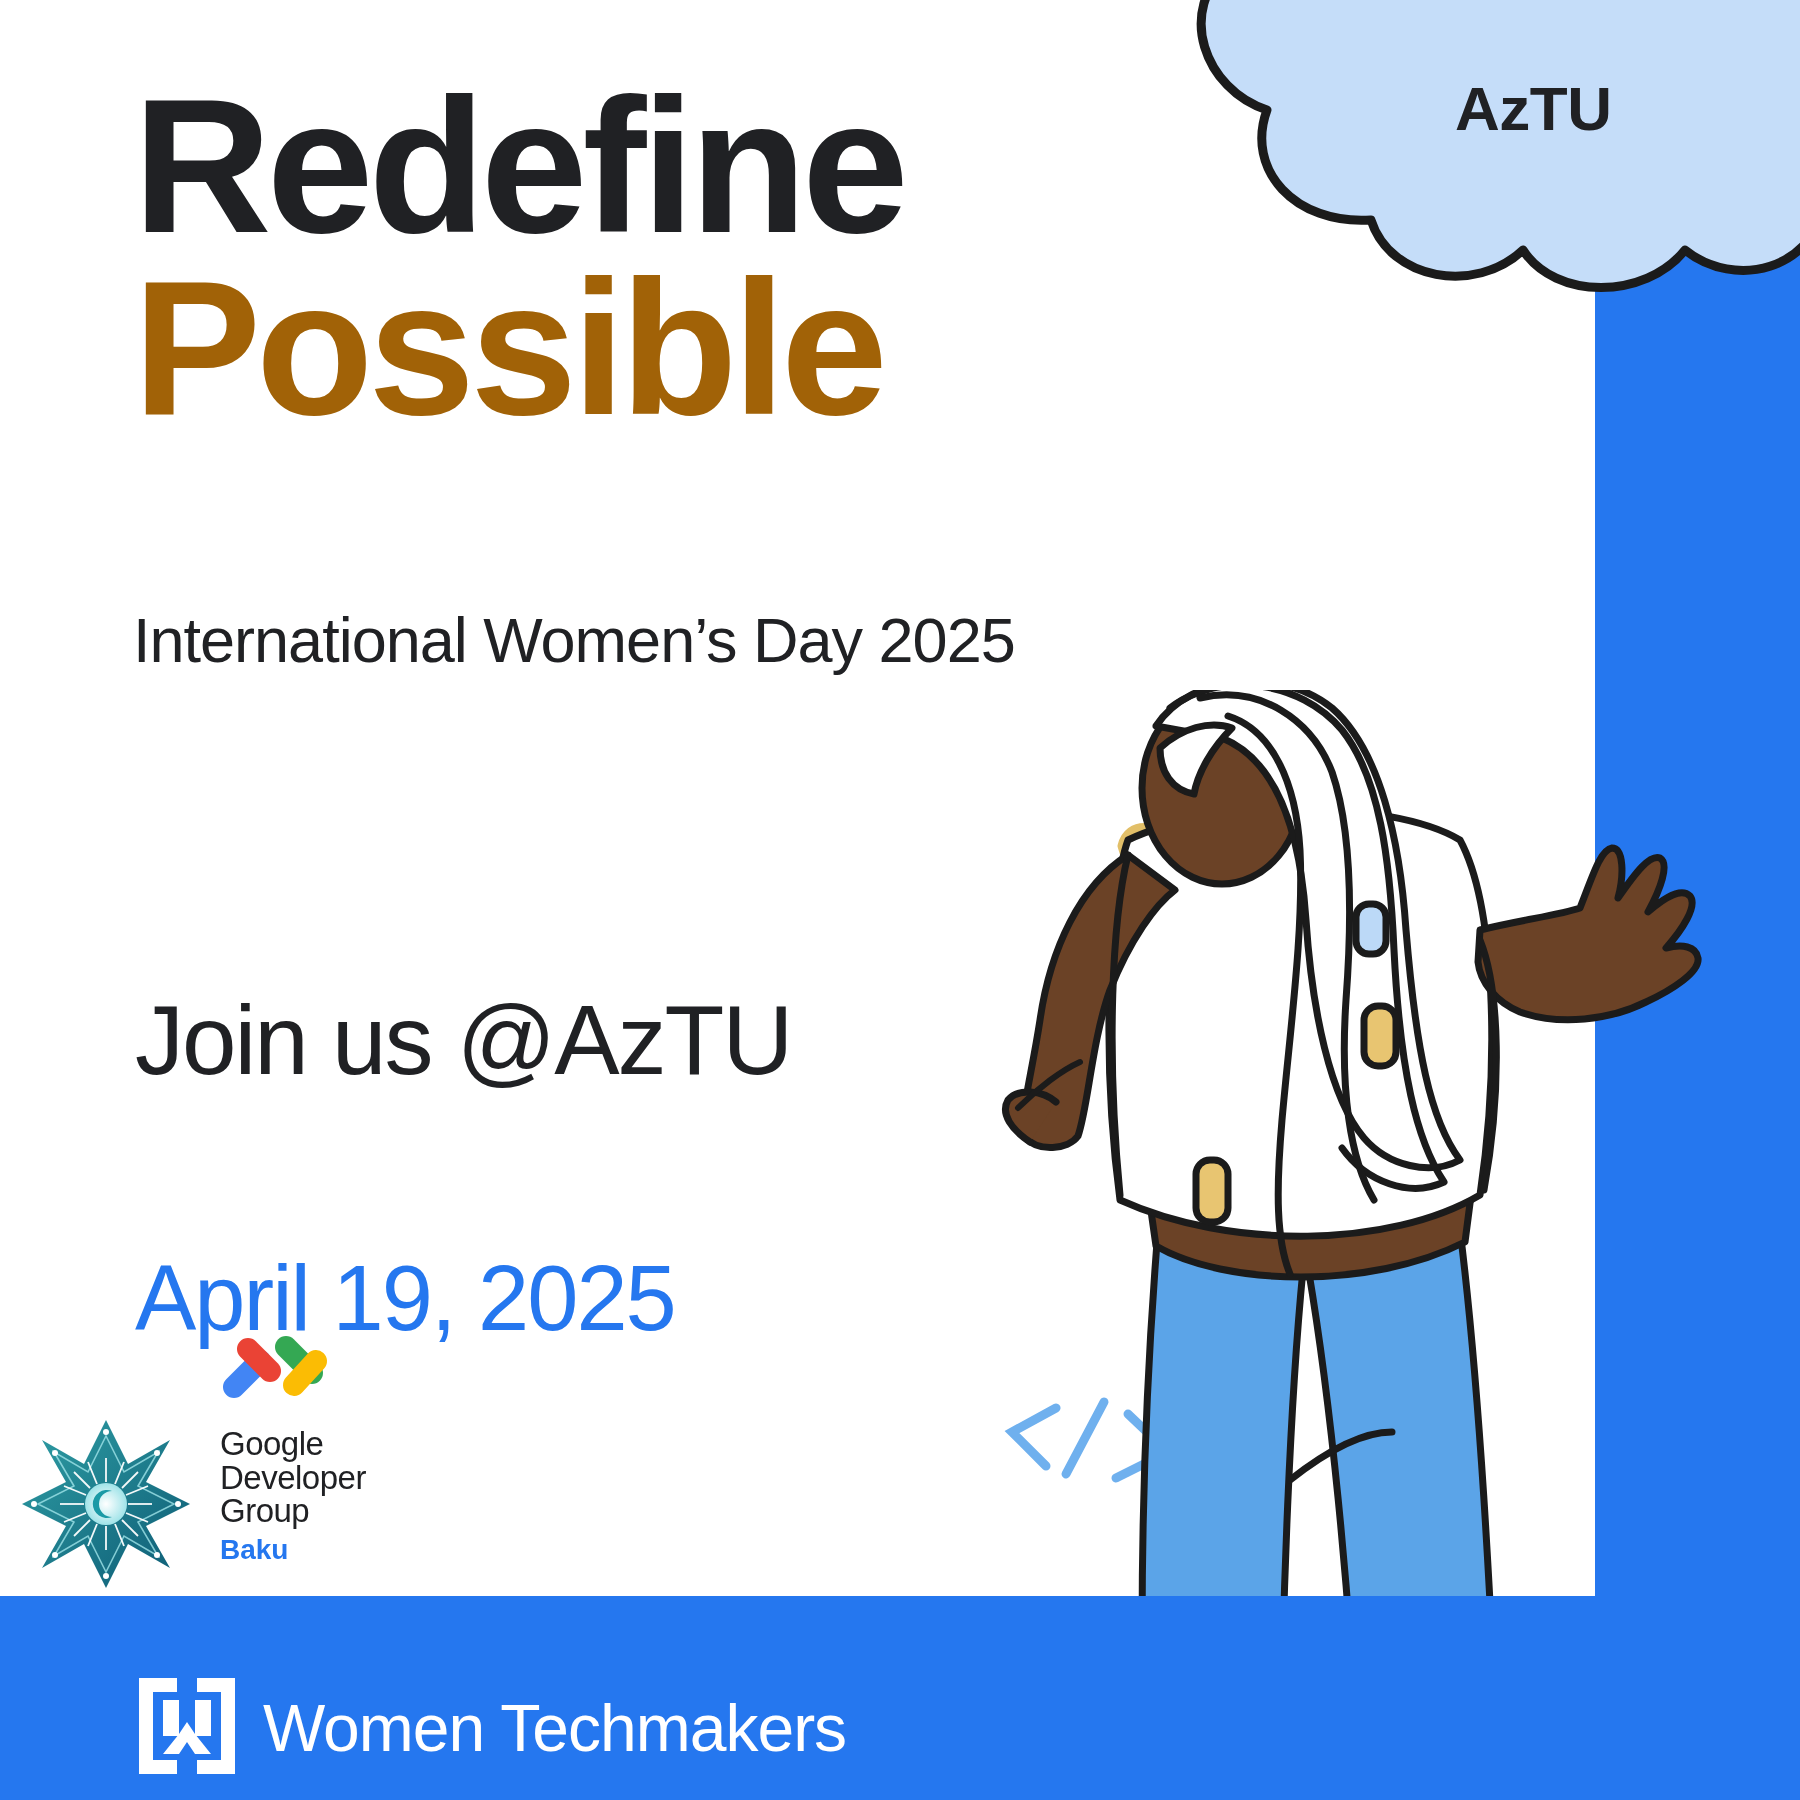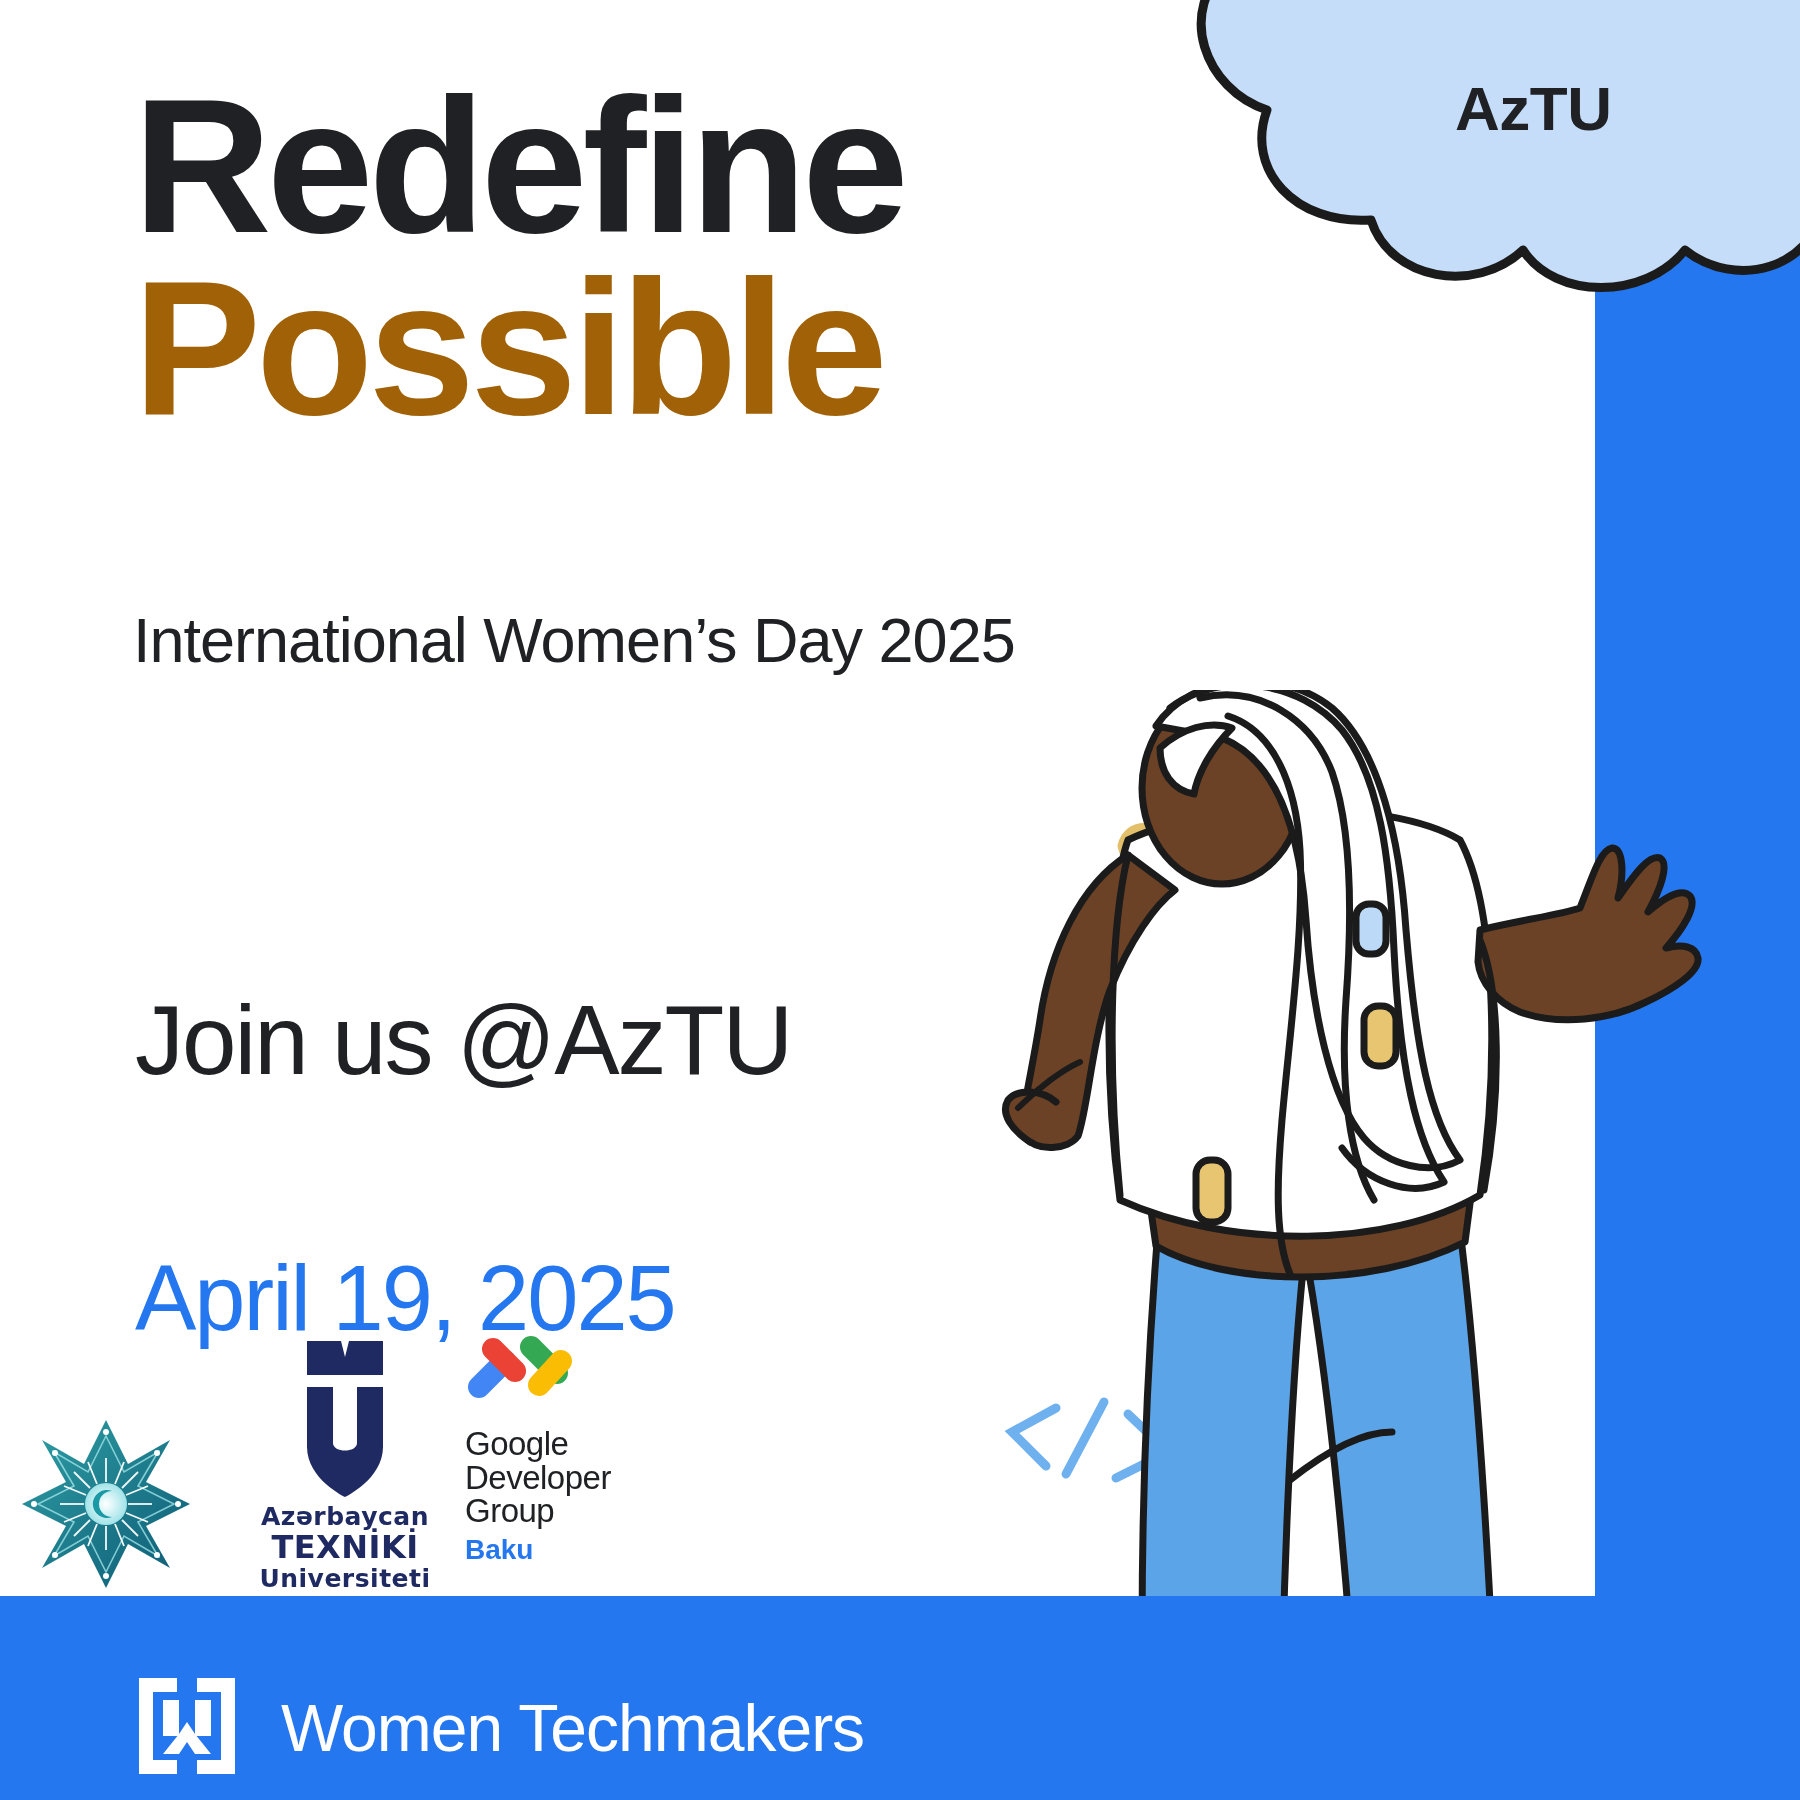--- a/index.html
+++ b/index.html
@@ -124,21 +124,21 @@
     font-size:28px;
     font-weight:700;
     color:#2577ef;
     margin-top:6px;
   }
 
   
   .wtm{
     position:absolute;
     left:133px; top:1672px;
-    display:flex;align-items:center;gap:40px;
+    display:flex;align-items:center;gap:22px;
   }
   .wtm-name{
     font-size:66px;
     font-weight:400;
     color:#ffffff;
     letter-spacing:-1px;
   }
 
   
   .code-sym{position:absolute;left:1000px;top:1390px;}
@@ -295,34 +295,20 @@
               <circle cx="51" cy="51" r="3"></circle>
             <circle cx="0" cy="72" r="3"></circle>
               <circle cx="-51" cy="51" r="3"></circle>
             <circle cx="-72" cy="0" r="3"></circle>
               <circle cx="-51" cy="-51" r="3"></circle>
           </g>
         </g>
       </svg>
     </div>
 
-    <div class="logo-item aztu-wrap">
-      <svg width="112" height="160" viewBox="0 0 112 160" xmlns="http://www.w3.org/2000/svg">
-        <g fill="#1f2a63">
-          <path d="M18 2 L 52 2 L 56 18 L 60 2 L 94 2 L 94 36 L 18 36 Z"></path>
-          <path d="M18 48 L 44 48 L 44 104 C 44 114, 68 114, 68 104 L 68 48 L 94 48
-                   L 94 108 C 94 140, 56 158, 56 158 C 56 158, 18 140, 18 108 Z"></path>
-        </g>
-      </svg>
-      <div class="aztu-txt">
-        <div class="t1">Azərbaycan</div>
-        <div class="t2">TEXNİKİ</div>
-        <div class="t3">Universiteti</div>
-      </div>
-    </div>
 
     <div class="logo-item gdg-wrap">
       <svg width="112" height="84" viewBox="0 0 112 84" xmlns="http://www.w3.org/2000/svg">
         <g stroke-linecap="round" stroke-width="22" fill="none">
           <line x1="14" y1="56" x2="40" y2="30" stroke="#4285f4"></line>
           <line x1="28" y1="18" x2="50" y2="40" stroke="#ea4335"></line>
           <line x1="64" y1="18" x2="92" y2="30" stroke="#34a853" stroke-width="0"></line>
           <path d="M62 18 L 96 24" stroke="#34a853" stroke-width="0"></path>
         </g>
         <g stroke-linecap="round" stroke-width="22" fill="none">

